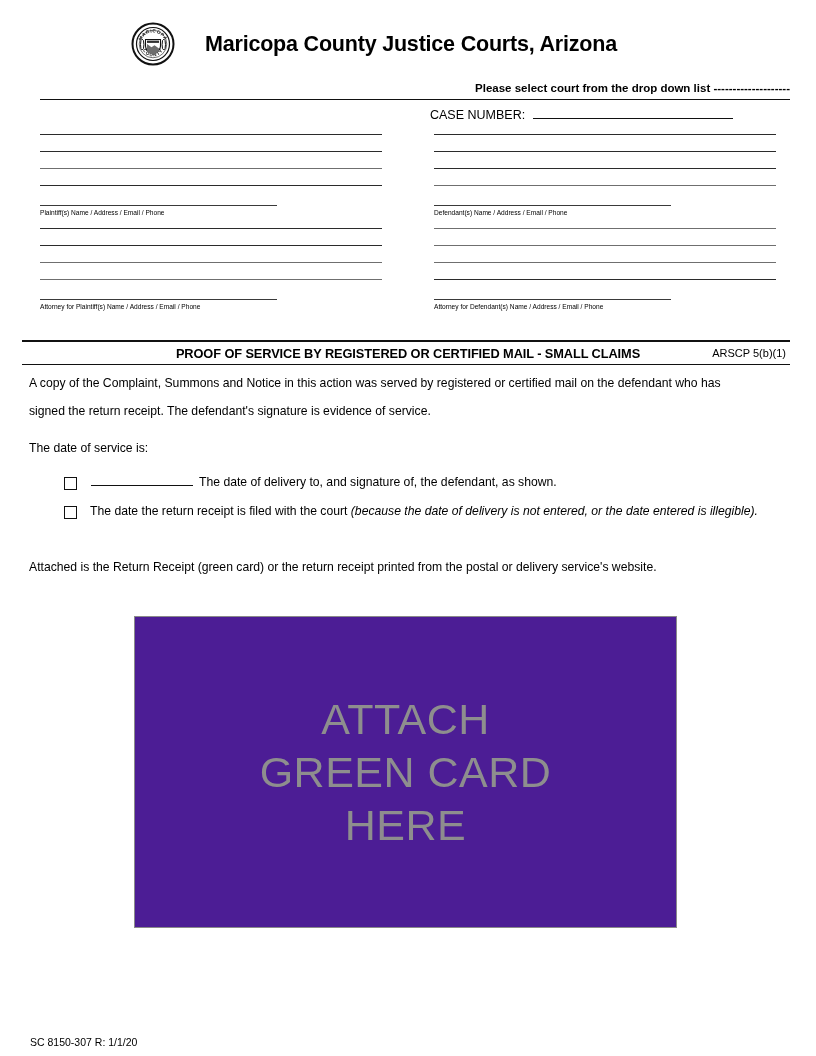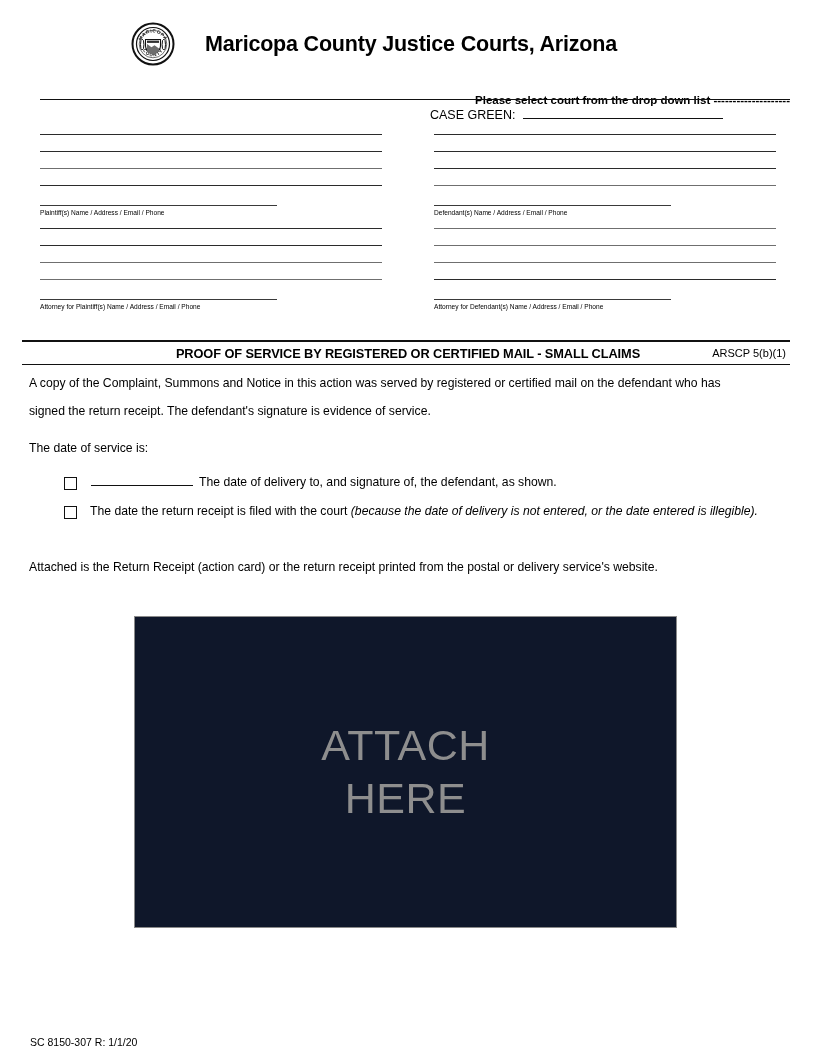--- a/index.html
+++ b/index.html
@@ -45,21 +45,20 @@
     letter-spacing: -0.2px;
     white-space: nowrap;
   }
 
   
   .court-select-row {
     position: absolute;
     left: 40px; top: 82px;
     width: 750px;
     height: 18px;
-    margin-top: 12px;
   }
   .court-select-text {
     position: absolute;
     right: 0; top: 0;
     font-size: 11.5px;
     font-weight: bold;
     white-space: nowrap;
   }
   .court-rule {
     position: absolute;
@@ -206,21 +205,21 @@
     white-space: nowrap;
   }
 
   
   .cardbox {
     position: absolute;
     left: 134px; top: 616px;
     width: 541px;
     height: 310px;
     border: 1.2px solid #8a8a8a;
-    background: #0f172a;
+    background: #4c1d95;
     display: flex;
     flex-direction: column;
     align-items: center;
     justify-content: center;
   }
   .cardbox-line {
     color: #8e8e8e;
     font-size: 43px;
     line-height: 53px;
     font-weight: normal;
@@ -265,21 +264,21 @@
   </span>
 
   <div class="court-title">Maricopa County Justice Courts, Arizona</div>
 
   <div class="court-select-row">
     <span class="court-select-text">Please select court from the drop down list --------------------</span>
   </div>
   <div class="court-rule"></div>
 
   <div class="case-number-row">
-    <span class="case-number-label">CASE GREEN:</span>
+    <span class="case-number-label">CASE NUMBER:</span>
     <span class="case-number-blank"></span>
   </div>
 
   <div class="caption">
 
     <div class="col col-left">
       <div class="line-slot">
           <div class="fieldline"></div>
         </div>
       <div class="line-slot">
@@ -361,22 +360,23 @@
         <span class="date-blank"></span><span>The date of delivery to, and signature of, the defendant, as shown.</span>
       </span>
     </div>
 
     <div class="checkrow row2">
       <span class="checkbox"></span>
       <span class="check-text"><span>The date the return receipt is filed with the court </span><span class="it">(because the date of delivery is not entered, or the date entered is illegible).</span></span>
     </div>
   </div>
 
-  <div class="attach-note">Attached is the Return Receipt (action card) or the return receipt printed from the postal or delivery service's website.</div>
+  <div class="attach-note">Attached is the Return Receipt (green card) or the return receipt printed from the postal or delivery service's website.</div>
 
   <div class="cardbox">
     <div class="cardbox-line" style="color: rgb(142, 142, 142);">ATTACH</div>
+    <div class="cardbox-line" style="color: rgb(142, 142, 142);">GREEN CARD</div>
     <div class="cardbox-line" style="color: rgb(142, 142, 142);">HERE</div>
   </div>
 
   <div class="footer">SC 8150-307 R: 1/1/20</div>
 
 </div>
 
 </body></html>

